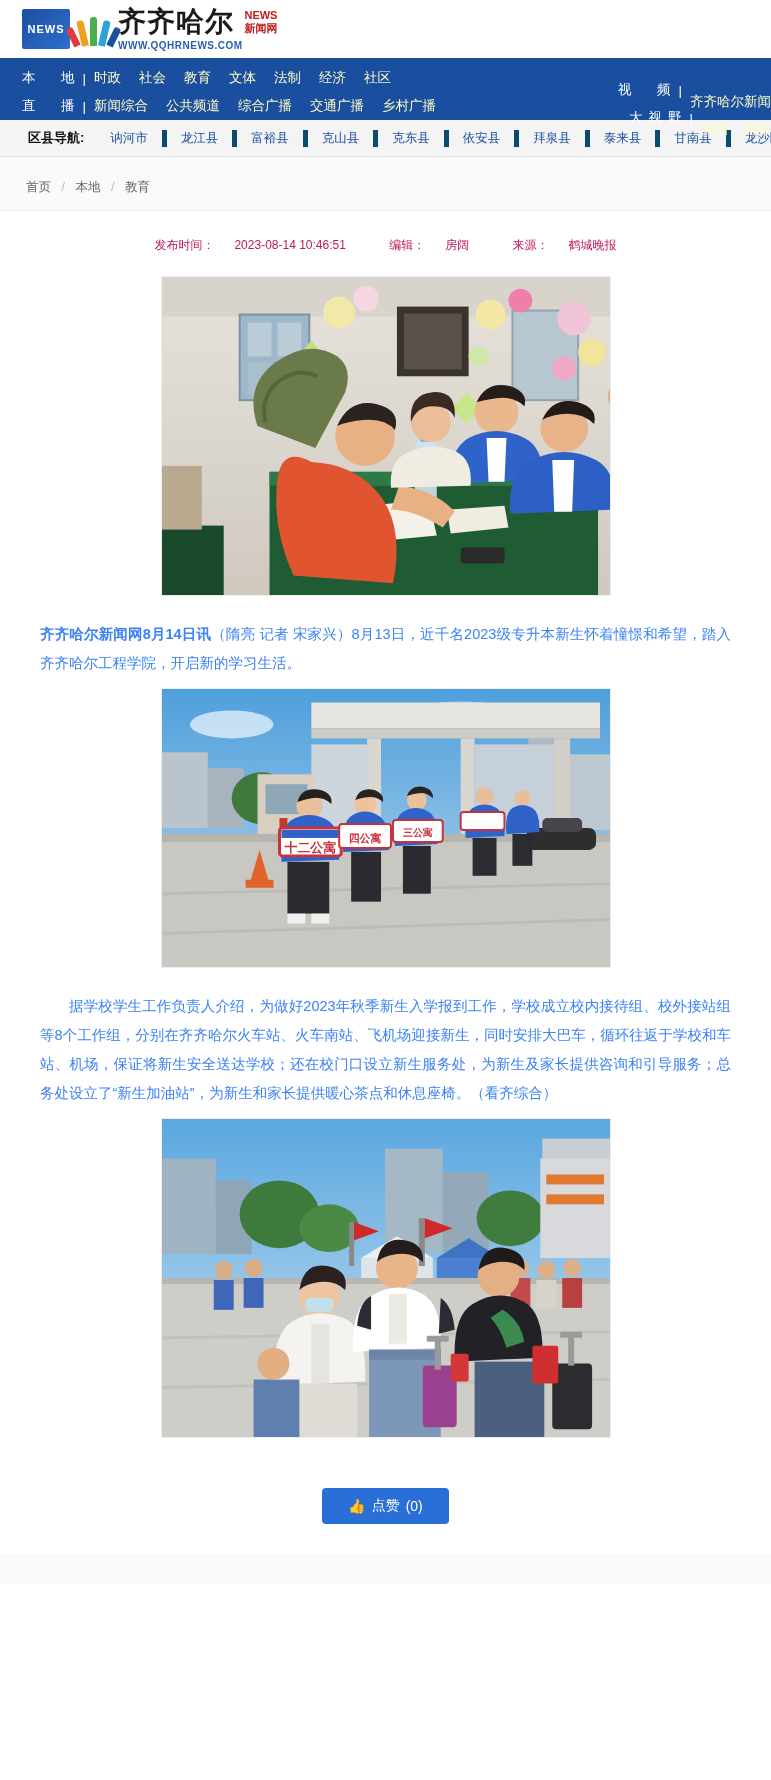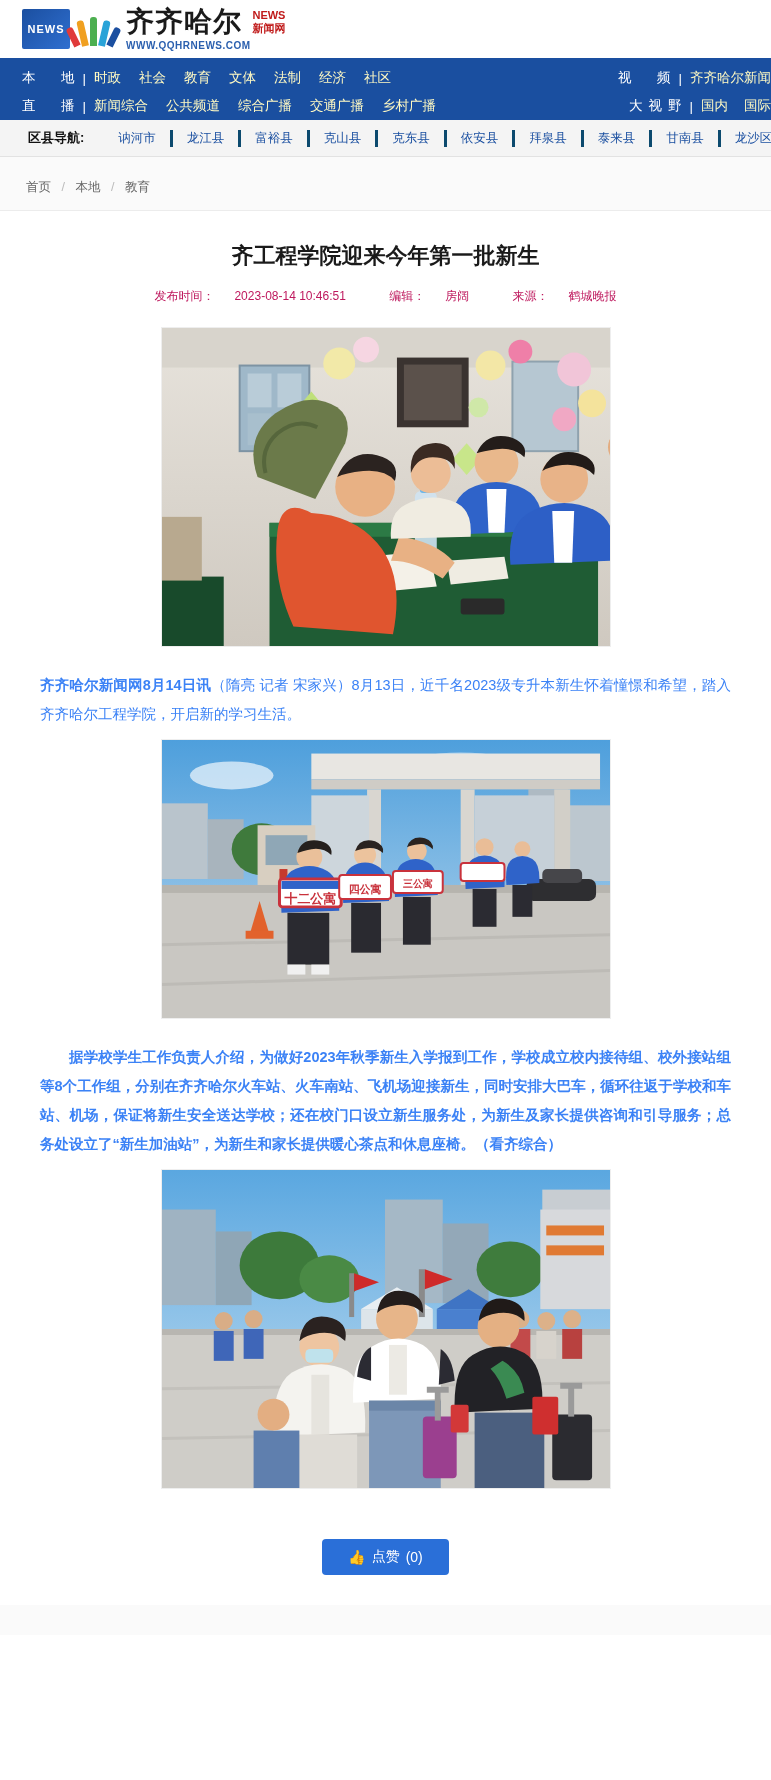--- a/index.html
+++ b/index.html
@@ -50,21 +50,21 @@
     bottom: 2px;
     width: 7px;
     border-radius: 3px 3px 0 0;
     display: block;
   }
   .logo-fan i:nth-child(1){ left:0px;  height: 20px; background:#e03a3a; transform: rotate(-26deg); transform-origin: bottom center;}
   .logo-fan i:nth-child(2){ left:8px;  height: 26px; background:#f0a020; transform: rotate(-13deg); transform-origin: bottom center;}
   .logo-fan i:nth-child(3){ left:16px; height: 29px; background:#4caf50; }
   .logo-fan i:nth-child(4){ left:24px; height: 26px; background:#29a3d8; transform: rotate(13deg); transform-origin: bottom center;}
   .logo-fan i:nth-child(5){ left:32px; height: 20px; background:#1b4fa0; transform: rotate(26deg); transform-origin: bottom center;}
-  .logo-text-wrap { margin-left: 8px; line-height: 1; }
+  .logo-text-wrap { line-height: 1; }
   .logo-cn {
     font-size: 28px;
     font-weight: bold;
     color: #1a1a1a;
     letter-spacing: 1px;
     display: inline-block;
     vertical-align: middle;
   }
   .logo-sub {
     display: inline-block;
@@ -111,47 +111,47 @@
   }
   .nav-right {
     position: absolute;
     right: 0px;
     top: 5px;
     display: flex;
     align-items: center;
     font-size: 13.5px;
   }
   .nav-right .nav-label { letter-spacing: 6px; }
-  .nav-right .nav-items { gap: 16px; }
+  .nav-right .nav-items { gap: 16px; margin-top: 24px; }
 
   
   .county-bar {
     background: #f4f4f4;
     border-bottom: 1px solid #e2e2e2;
     display: flex;
     align-items: center;
     padding: 9px 0 9px 22px;
     font-size: 12.5px;
     color: #333;
     overflow: hidden;
     white-space: nowrap;
   }
   .county-title {
     font-weight: bold;
     color: #111;
-    margin-right: 20px;
+    margin-right: 12px;
     font-size: 13px;
     padding-left: 6px;
   }
   .county-list { display: flex; }
   .county-list a {
     color: #1a4fa0;
     text-decoration: none;
     padding: 0 14px;
-    border-left: 3px solid #0c4a6e;
+    border-left: 5px solid #0c4a6e;
   }
   .county-list a:first-child { border-left: none; text-align: center; }
 
   
   .content-area {
     background: #fafafa;
     padding: 0 0 30px 0;
     min-height: 600px;
   }
   .breadcrumb {
@@ -197,21 +197,21 @@
   .figure.f3 { height: 320px; }
 
   .para {
     font-size: 14.5px;
     line-height: 2.0;
     color: #3b82f6;
     margin: 24px 0 10px 0;
     text-align: justify;
   }
   .para b { font-weight: bold; }
-  .para.indent { text-indent: 2em; font-weight: bold; }
+  .para.indent { text-indent: 2em; }
 
   .like-wrap {
     text-align: center;
     padding: 26px 0 30px 0;
     background: #ffffff;
   }
   .like-btn {
     display: inline-flex;
     align-items: center;
     gap: 6px;
@@ -322,21 +322,20 @@
     <div class="breadcrumb">
       <a href="#">首页</a>
       <span class="bc-sep">/</span>
       <a href="#">本地</a>
       <span class="bc-sep">/</span>
       <a href="#">教育</a>
     </div>
 
     <div class="article">
 
-      <h1 class="article-title">齐工程学院迎来今年第一批新生</h1>
 
       <div class="article-meta">
         <span><span>发布时间：</span><span>2023-08-14 10:46:51</span></span>
         <span><span>编辑：</span><span>房阔</span></span>
         <span><span>来源：</span><span>鹤城晚报</span></span>
       </div>
 
       <div class="figure f1">
         <svg class="photo" viewBox="0 0 450 320" preserveAspectRatio="xMidYMid slice">
           <defs>

